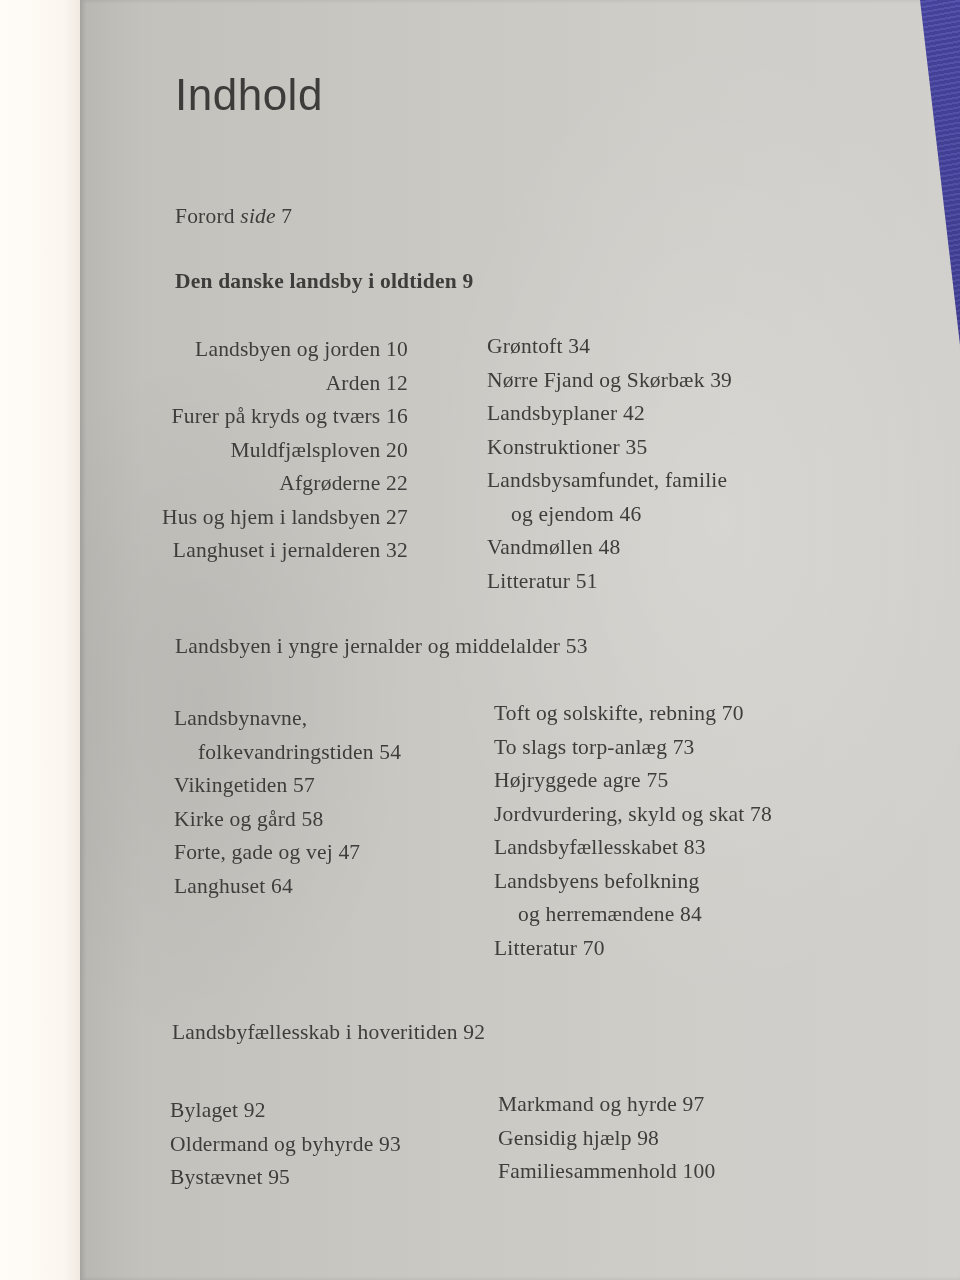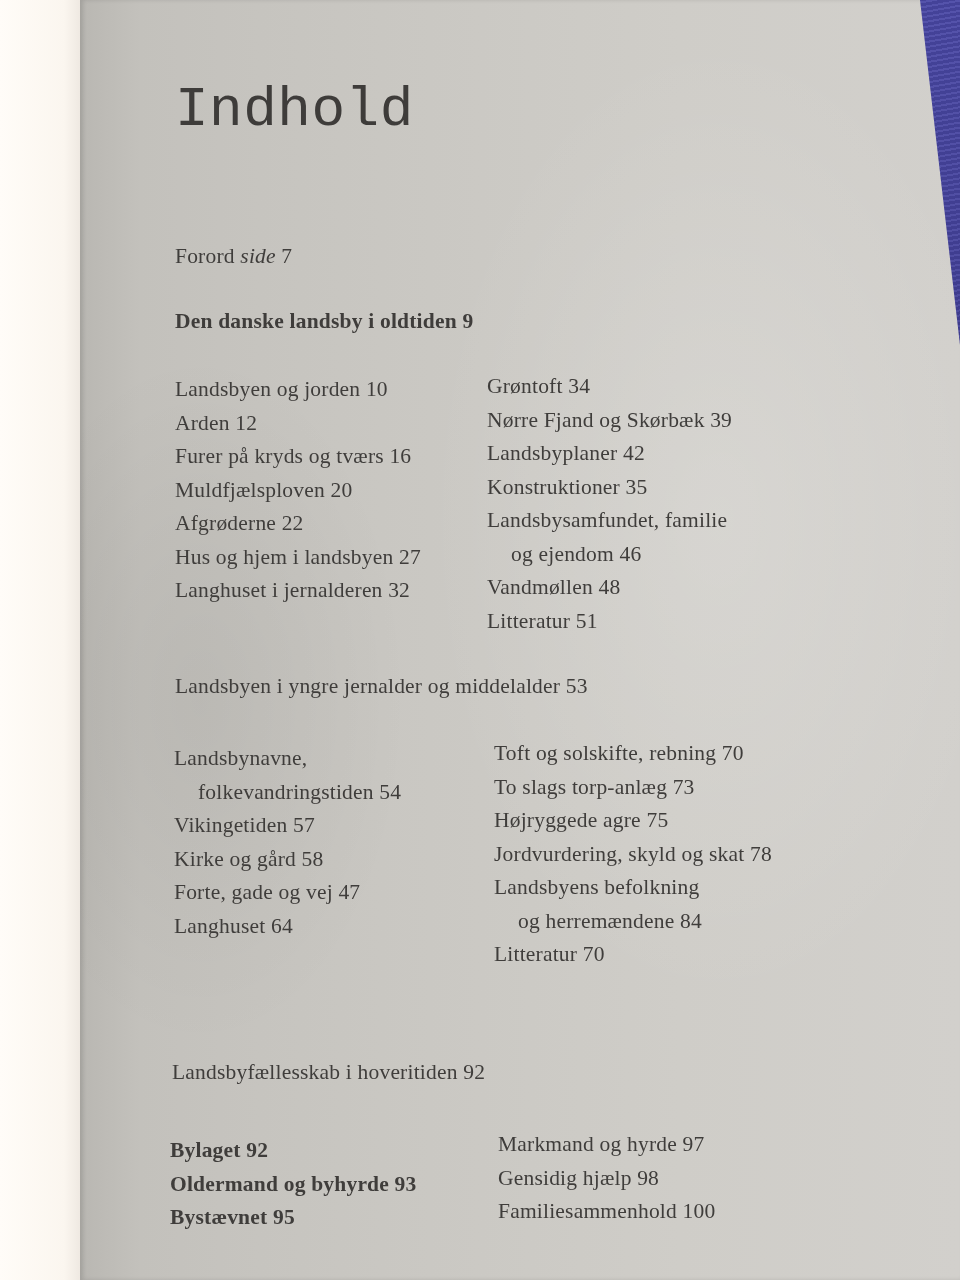--- a/index.html
+++ b/index.html
@@ -44,27 +44,26 @@
       box-shadow: inset 3px 0 4px rgba(0,0,0,0.12);
     }
     .text {
       position: absolute;
       font-family: "Liberation Serif", "DejaVu Serif", serif;
       color: #3f3d3b;
       font-size: 21.5px;
       line-height: 33.5px;
       white-space: nowrap;
       letter-spacing: 0.2px;
-      margin-top: 40px;
     }
     .title {
       position: absolute;
-      left: 175px; top: 78px;
-      font-family: Liberation Mono, monospace;
-      font-size: 56px;
+      left: 175px; top: 70px;
+      font-family: Liberation Sans, sans-serif;
+      font-size: 44px;
       color: #3e3c3a;
       letter-spacing: 0.5px;
     }
     .heading { }
     .entry { display: block; }
     .entry.indent { padding-left: 24px; }
     .col { position: absolute; }
     em { font-style: italic; }
   </style>
 </head>
@@ -77,21 +76,21 @@
 
   <div class="title">Indhold</div>
 
   <div class="text" style="left:175px; top:200px;">
     <span>Forord</span>
     <em>side</em>
     <span>7</span>
   </div>
 
   <div class="text heading" style="left:175px; top:265px;font-weight:bold;">Den danske landsby i oldtiden 9</div>
-  <div class="text col" style="left:175px; top:333px;">
+  <div class="text col" style="left:162px; top:333px;text-align:right;">
     <span class="entry">Landsbyen og jorden 10</span>
     <span class="entry">Arden 12</span>
     <span class="entry">Furer på kryds og tværs 16</span>
     <span class="entry">Muldfjælsploven 20</span>
     <span class="entry">Afgrøderne 22</span>
     <span class="entry">Hus og hjem i landsbyen 27</span>
     <span class="entry">Langhuset i jernalderen 32</span>
   </div>
   <div class="text col" style="left:487px; top:330px;">
     <span class="entry">Grøntoft 34</span>
@@ -111,27 +110,28 @@
     <span class="entry">Vikingetiden 57</span>
     <span class="entry">Kirke og gård 58</span>
     <span class="entry">Forte, gade og vej 47</span>
     <span class="entry">Langhuset 64</span>
   </div>
   <div class="text col" style="left:494px; top:697px;">
     <span class="entry">Toft og solskifte, rebning 70</span>
     <span class="entry">To slags torp-anlæg 73</span>
     <span class="entry">Højryggede agre 75</span>
     <span class="entry">Jordvurdering, skyld og skat 78</span>
+    <span class="entry">Landsbyfællesskabet 83</span>
     <span class="entry">Landsbyens befolkning</span>
     <span class="entry indent">og herremændene 84</span>
     <span class="entry">Litteratur 70</span>
   </div>
 
   <div class="text heading" style="left:172px; top:1016px;">Landsbyfællesskab i hoveritiden 92</div>
-  <div class="text col" style="left:170px; top:1094px;font-weight:bold;">
+  <div class="text col" style="left:170px; top:1094px;">
     <span class="entry">Bylaget 92</span>
     <span class="entry">Oldermand og byhyrde 93</span>
     <span class="entry">Bystævnet 95</span>
   </div>
   <div class="text col" style="left:498px; top:1088px;">
     <span class="entry">Markmand og hyrde 97</span>
     <span class="entry">Gensidig hjælp 98</span>
     <span class="entry">Familiesammenhold 100</span>
   </div>
 </div>

